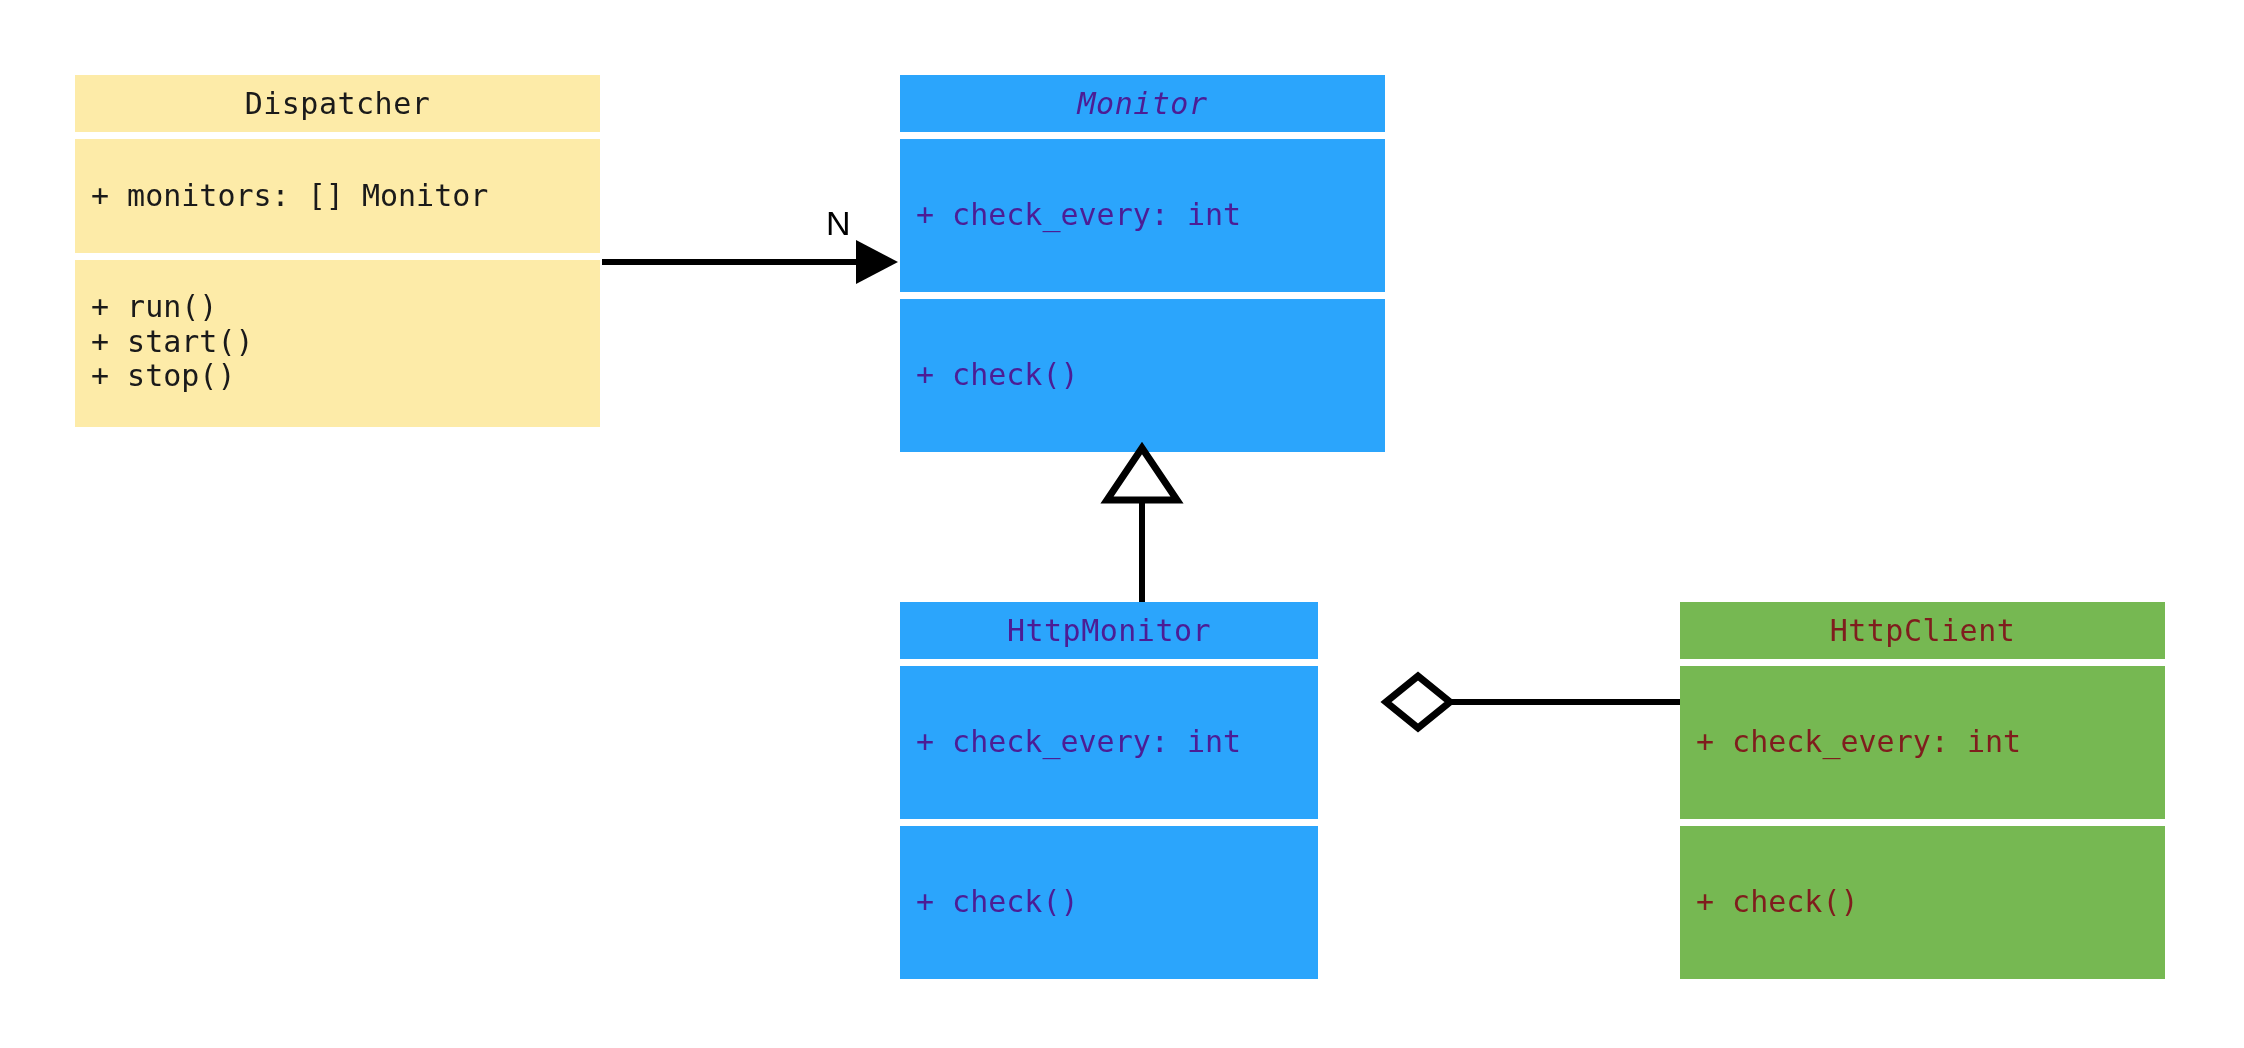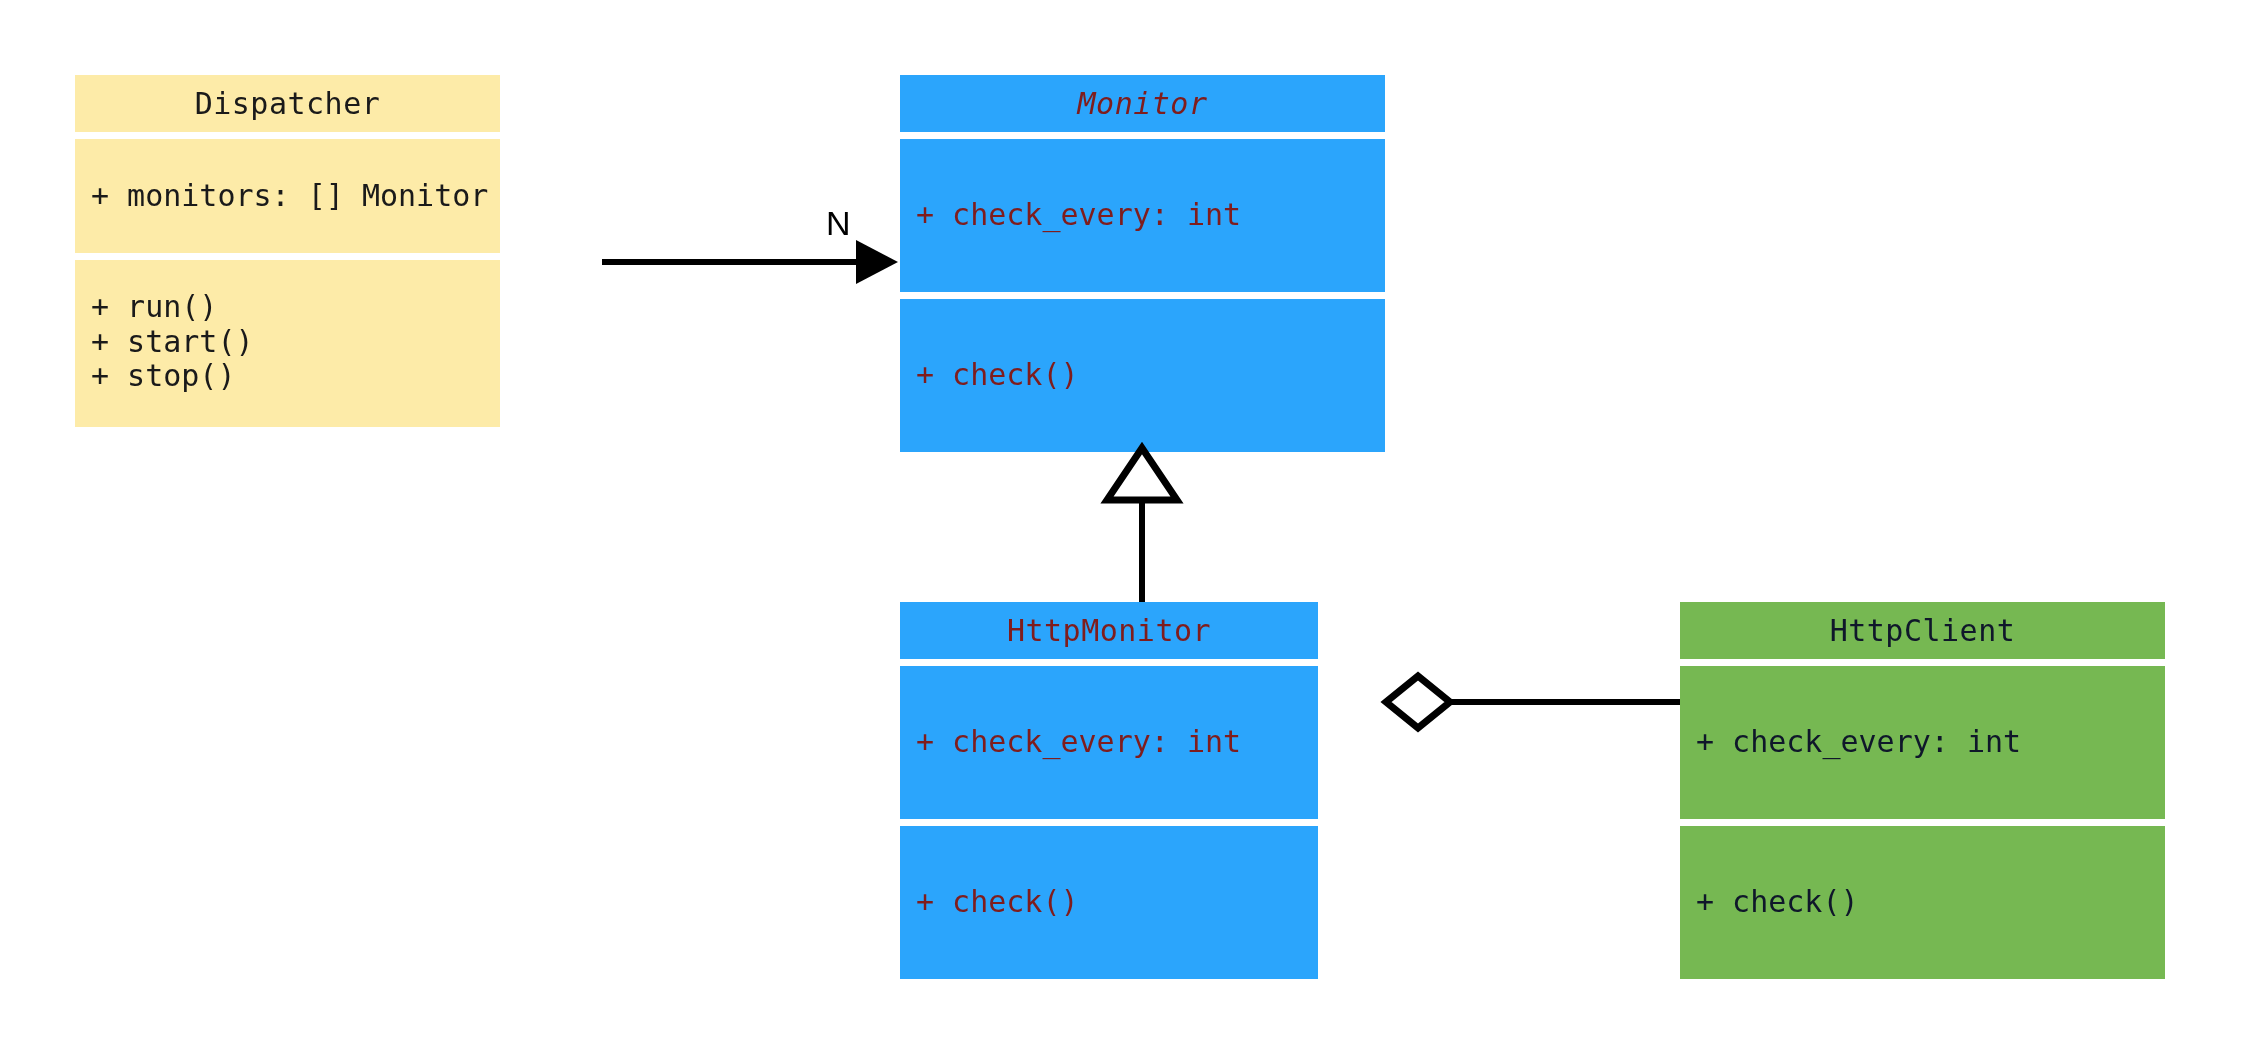--- a/index.html
+++ b/index.html
@@ -19,41 +19,41 @@
 
   .c-body{padding-left:16px;}
   .c-body .txt{font-size:30px;line-height:1.15;white-space:pre;}
 
   
   .theme-cream .compartment{background:#fdeba8;}
   .theme-cream .txt{color:#1a1a1a;}
 
   
   .theme-blue .compartment{background:#2ba5fc;}
-  .theme-blue .txt{color:#7f1d1d;}
+  .theme-blue .txt{color:#4c1d95;}
 
   
   .theme-green .compartment{background:#76b852;}
-  .theme-green .txt{color:#0f172a;}
+  .theme-green .txt{color:#7f1d1d;}
 
   .abstract .txt{font-style:italic;}
 
   
   #edges{position:absolute;left:0;top:0;width:2244px;height:1048px;
          pointer-events:none;}
 
   .edge-label{position:absolute;font-family:"Liberation Sans","DejaVu Sans",sans-serif;
               font-size:34px;color:#000000;line-height:1;}
 </style>
 </head>
 <body>
 
 <div id="canvas">
 
-  <div class="uml-class theme-cream" style="left:75px;top:75px;width:425px;">
+  <div class="uml-class theme-cream" style="left:75px;top:75px;width:525px;">
     <div class="compartment c-title" style="height:57px;">
       <span class="txt">Dispatcher</span>
     </div>
     <div class="compartment c-body" style="height:114px;">
       <span class="txt">+ monitors: [] Monitor</span>
     </div>
     <div class="compartment c-body" style="height:167px;padding-top:30px;justify-content:flex-start;">
       <span class="txt">+ run()
 + start()
 + stop()</span>

